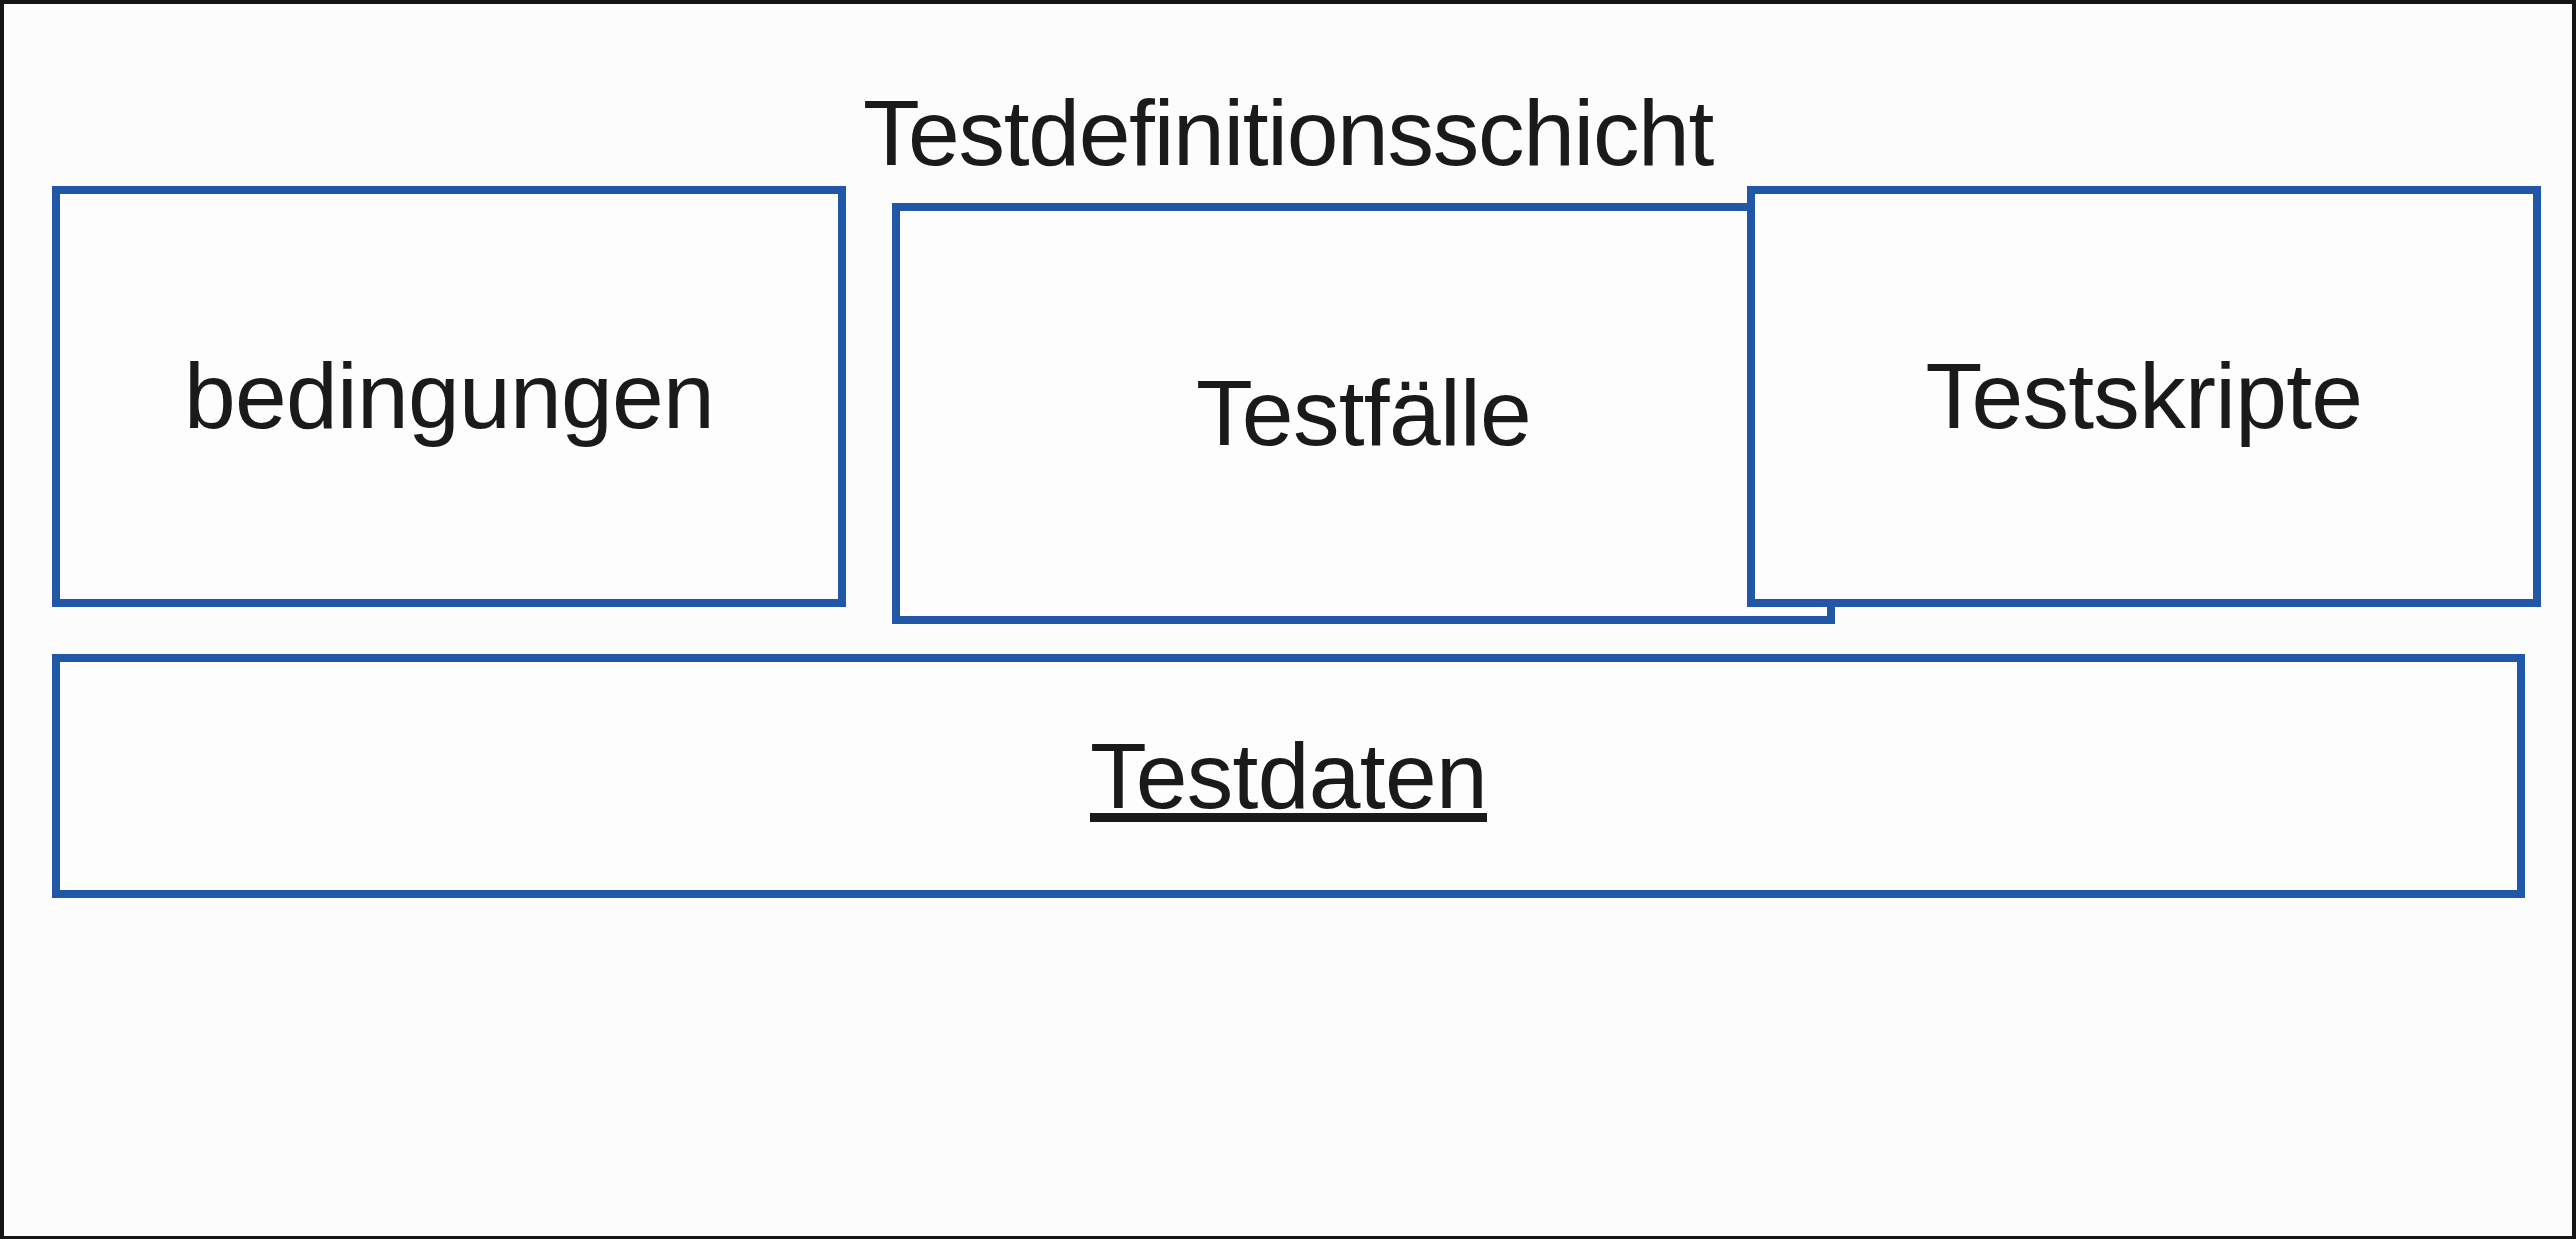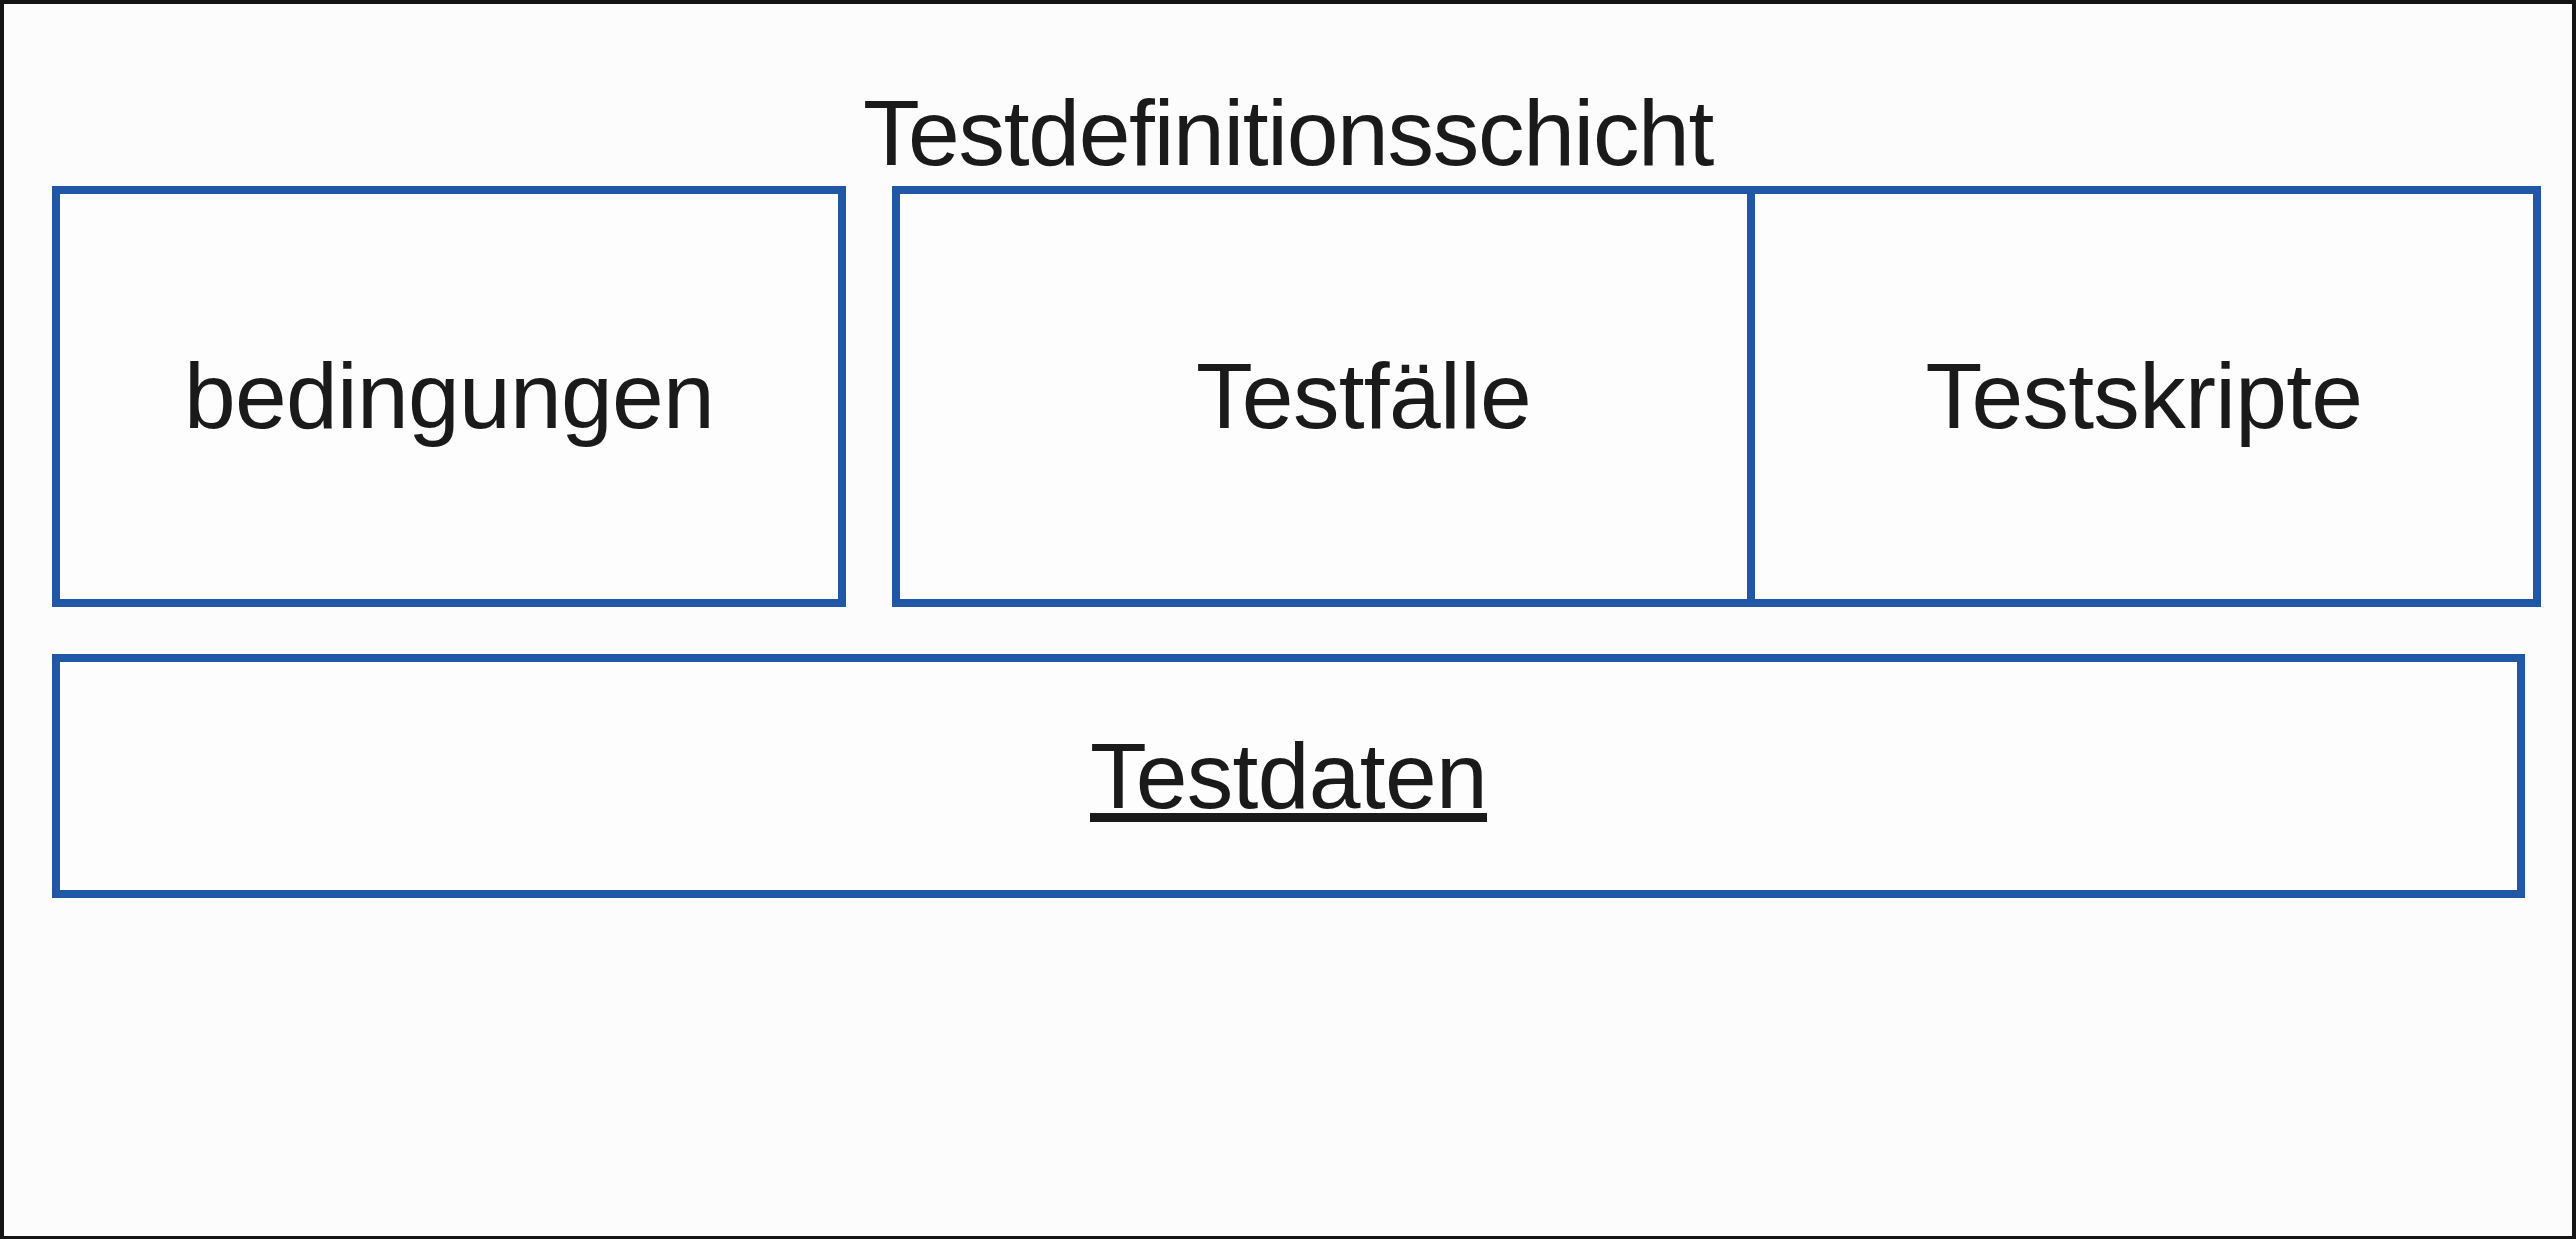--- a/index.html
+++ b/index.html
@@ -44,21 +44,21 @@
     align-items: center;
     justify-content: center;
     text-align: center;
     font-size: 93px;
     line-height: 1.14;
     letter-spacing: -0.7px;
     color: var(--text);
     white-space: nowrap;
   }
   .box-testbedingungen { left: 48px;   top: 182px; width: 794px; height: 421px; }
-  .box-testfaelle      { left: 888px; top: 182px; width: 943px; height: 421px; }
+  .box-testfaelle      { left: 888px; top: 199px; width: 943px; height: 421px; }
   .box-testskripte     { left: 1727px; top: 182px; width: 794px; height: 421px; margin-left: 16px; }
   .box-testdaten       { left: 48px;   top: 650px;  width: 2473px; height: 244px; text-decoration: underline; }
   .box-testbibliotheken{ left: 48px;   top: 941px; width: 2473px; height: 244px; }
 </style>
 </head>
 <body>
 
 <div class="canvas">
 
   <div class="title">Testdefinitionsschicht</div>

